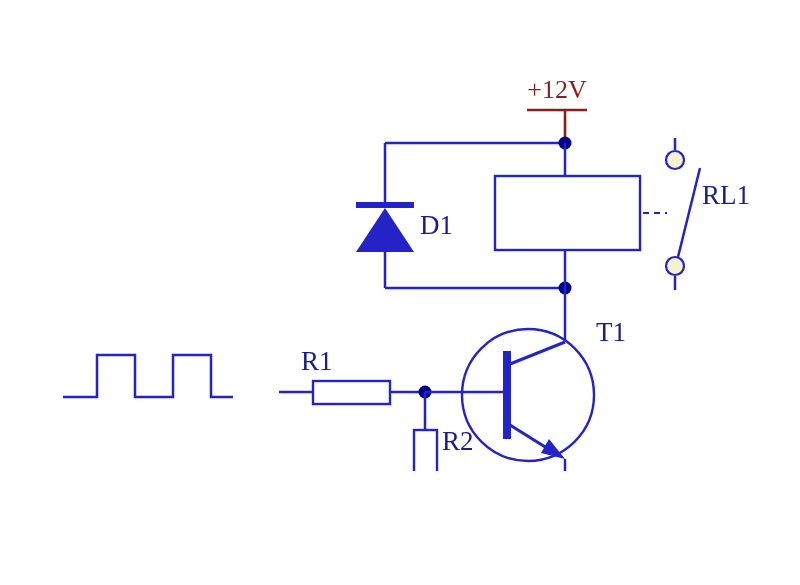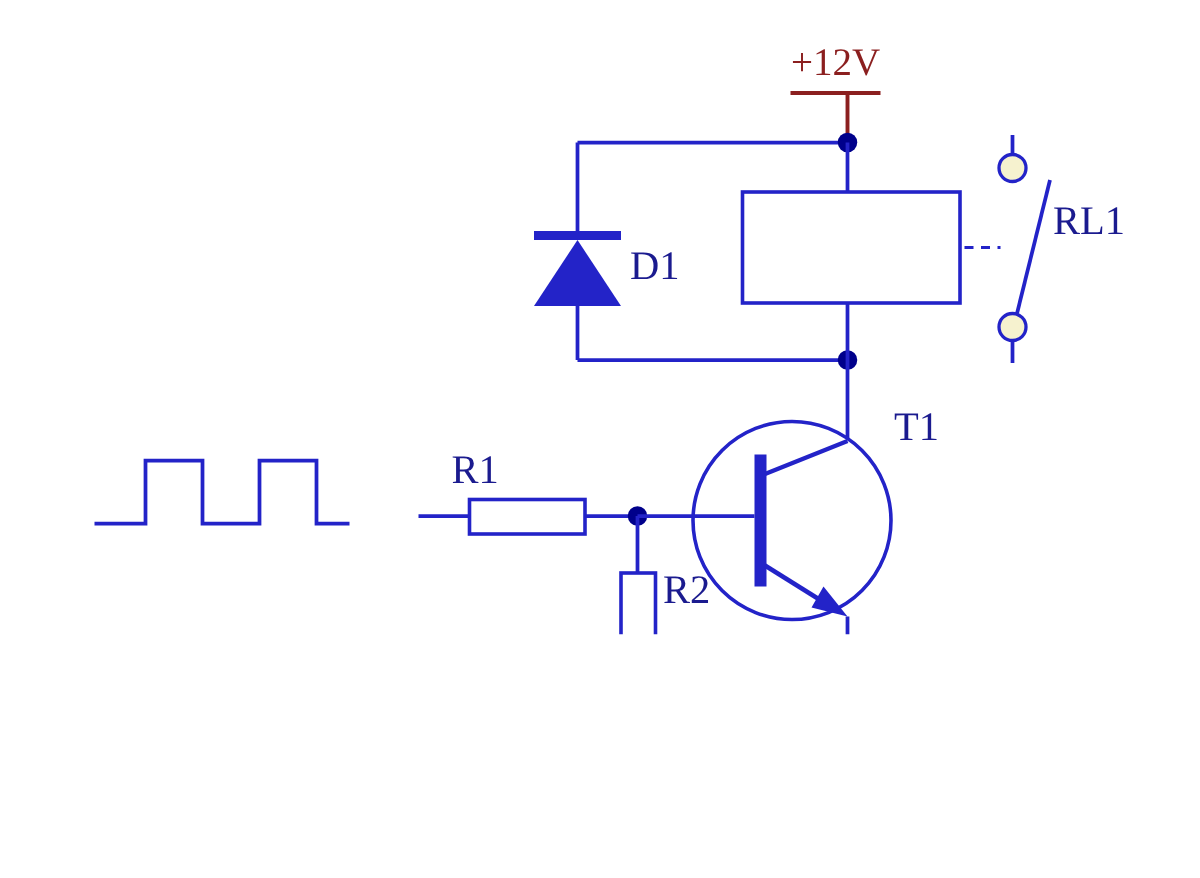--- a/index.html
+++ b/index.html
@@ -5,21 +5,21 @@
   :root{
     --wire:#2323c8;
     --label:#1b1b8f;
     --supply:#8b1f1f;
     --ground:#8b2f2f;
     --contact_fill:#f6f2cf;
     --junction:#00008b;
     --bg:#ffffff;
   }
   html,body{margin:0;padding:0;background:var(--bg);}
-  .stage{position:relative;width:800px;height:423px;background:var(--bg);overflow:hidden;}
+  .stage{position:relative;width:800px;height:423px;background:var(--bg);overflow:hidden;margin-top:48px;}
   svg{display:block;}
   .wire{stroke:var(--wire);fill:none;stroke-width:2.5;}
   .wire-med{stroke:var(--wire);fill:none;stroke-width:3;}
   .bar{stroke:var(--wire);fill:none;stroke-width:6;}
   .base-bar{stroke:var(--wire);fill:none;stroke-width:8;}
   .fill-blue{fill:var(--wire);stroke:none;}
   .junction{fill:var(--junction);stroke:none;}
   .comp{stroke:var(--wire);fill:#ffffff;stroke-width:2.4;}
   .contact{fill:var(--contact_fill);stroke:var(--wire);stroke-width:2.2;}
   .dashed{stroke:var(--wire);fill:none;stroke-width:2;stroke-dasharray:6 5;}

